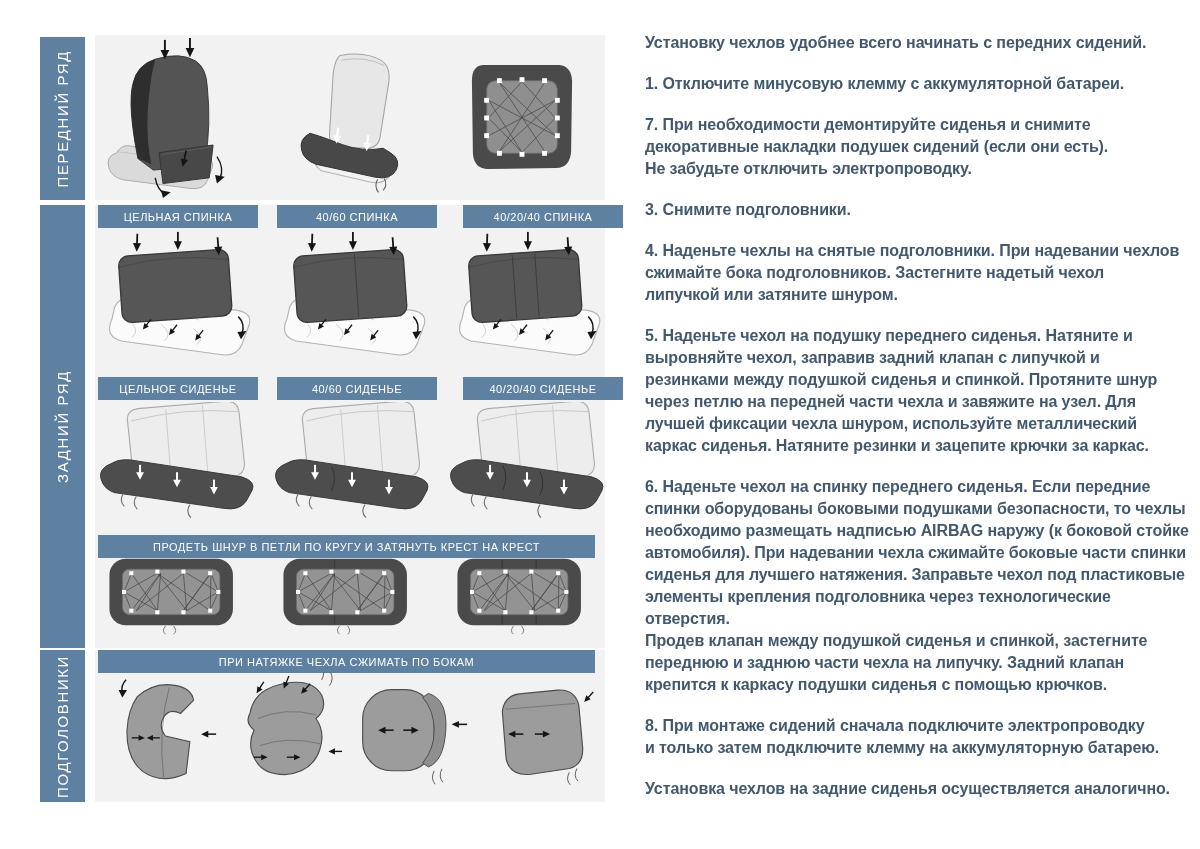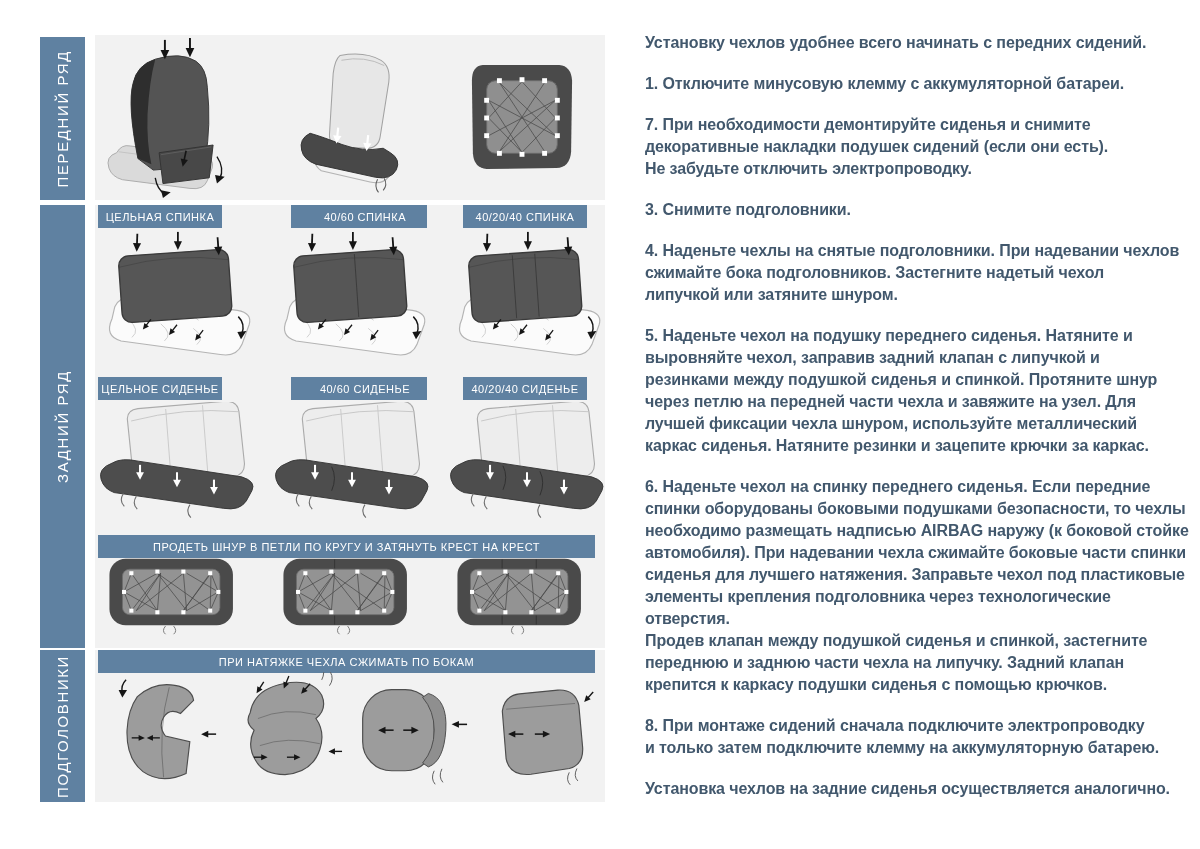--- a/index.html
+++ b/index.html
@@ -15,23 +15,23 @@
   .vbar3{top:650px;height:152px;}
   
   .panel{position:absolute;left:95px;width:510px;background:#f2f2f2;}
   .panel1{top:35px;height:165px;}
   .panel2{top:205px;height:443px;}
   .panel3{top:650px;height:152px;}
   
   .lbar,.banner{position:absolute;height:23px;background:#5f81a1;color:#ffffff;
         display:flex;align-items:center;justify-content:center;
         font-size:11px;letter-spacing:0.5px;white-space:nowrap;}
-  .lbar{width:124px;}
+  .lbar{width:160px;}
   .banner{width:497px;left:3px;}
-  .lb-a{left:3px;}  .lb-b{left:196px;padding-left:12px;}  .lb-c{left:368px;}
+  .lb-a{left:3px;}  .lb-b{left:182px;}  .lb-c{left:368px;}
   .row1{top:0;}     .row2{top:172px;}
   .banner-lace{top:330px;}
   .fig{position:absolute;}
   
   .instructions{position:absolute;left:645px;top:32px;width:545px;color:#42586d;}
   .instructions p{margin:0 0 19px 0;font-size:16px;line-height:22px;
         white-space:pre-line;letter-spacing:-0.1px;font-weight:bold;}
 </style>
 </head>
 <body>

